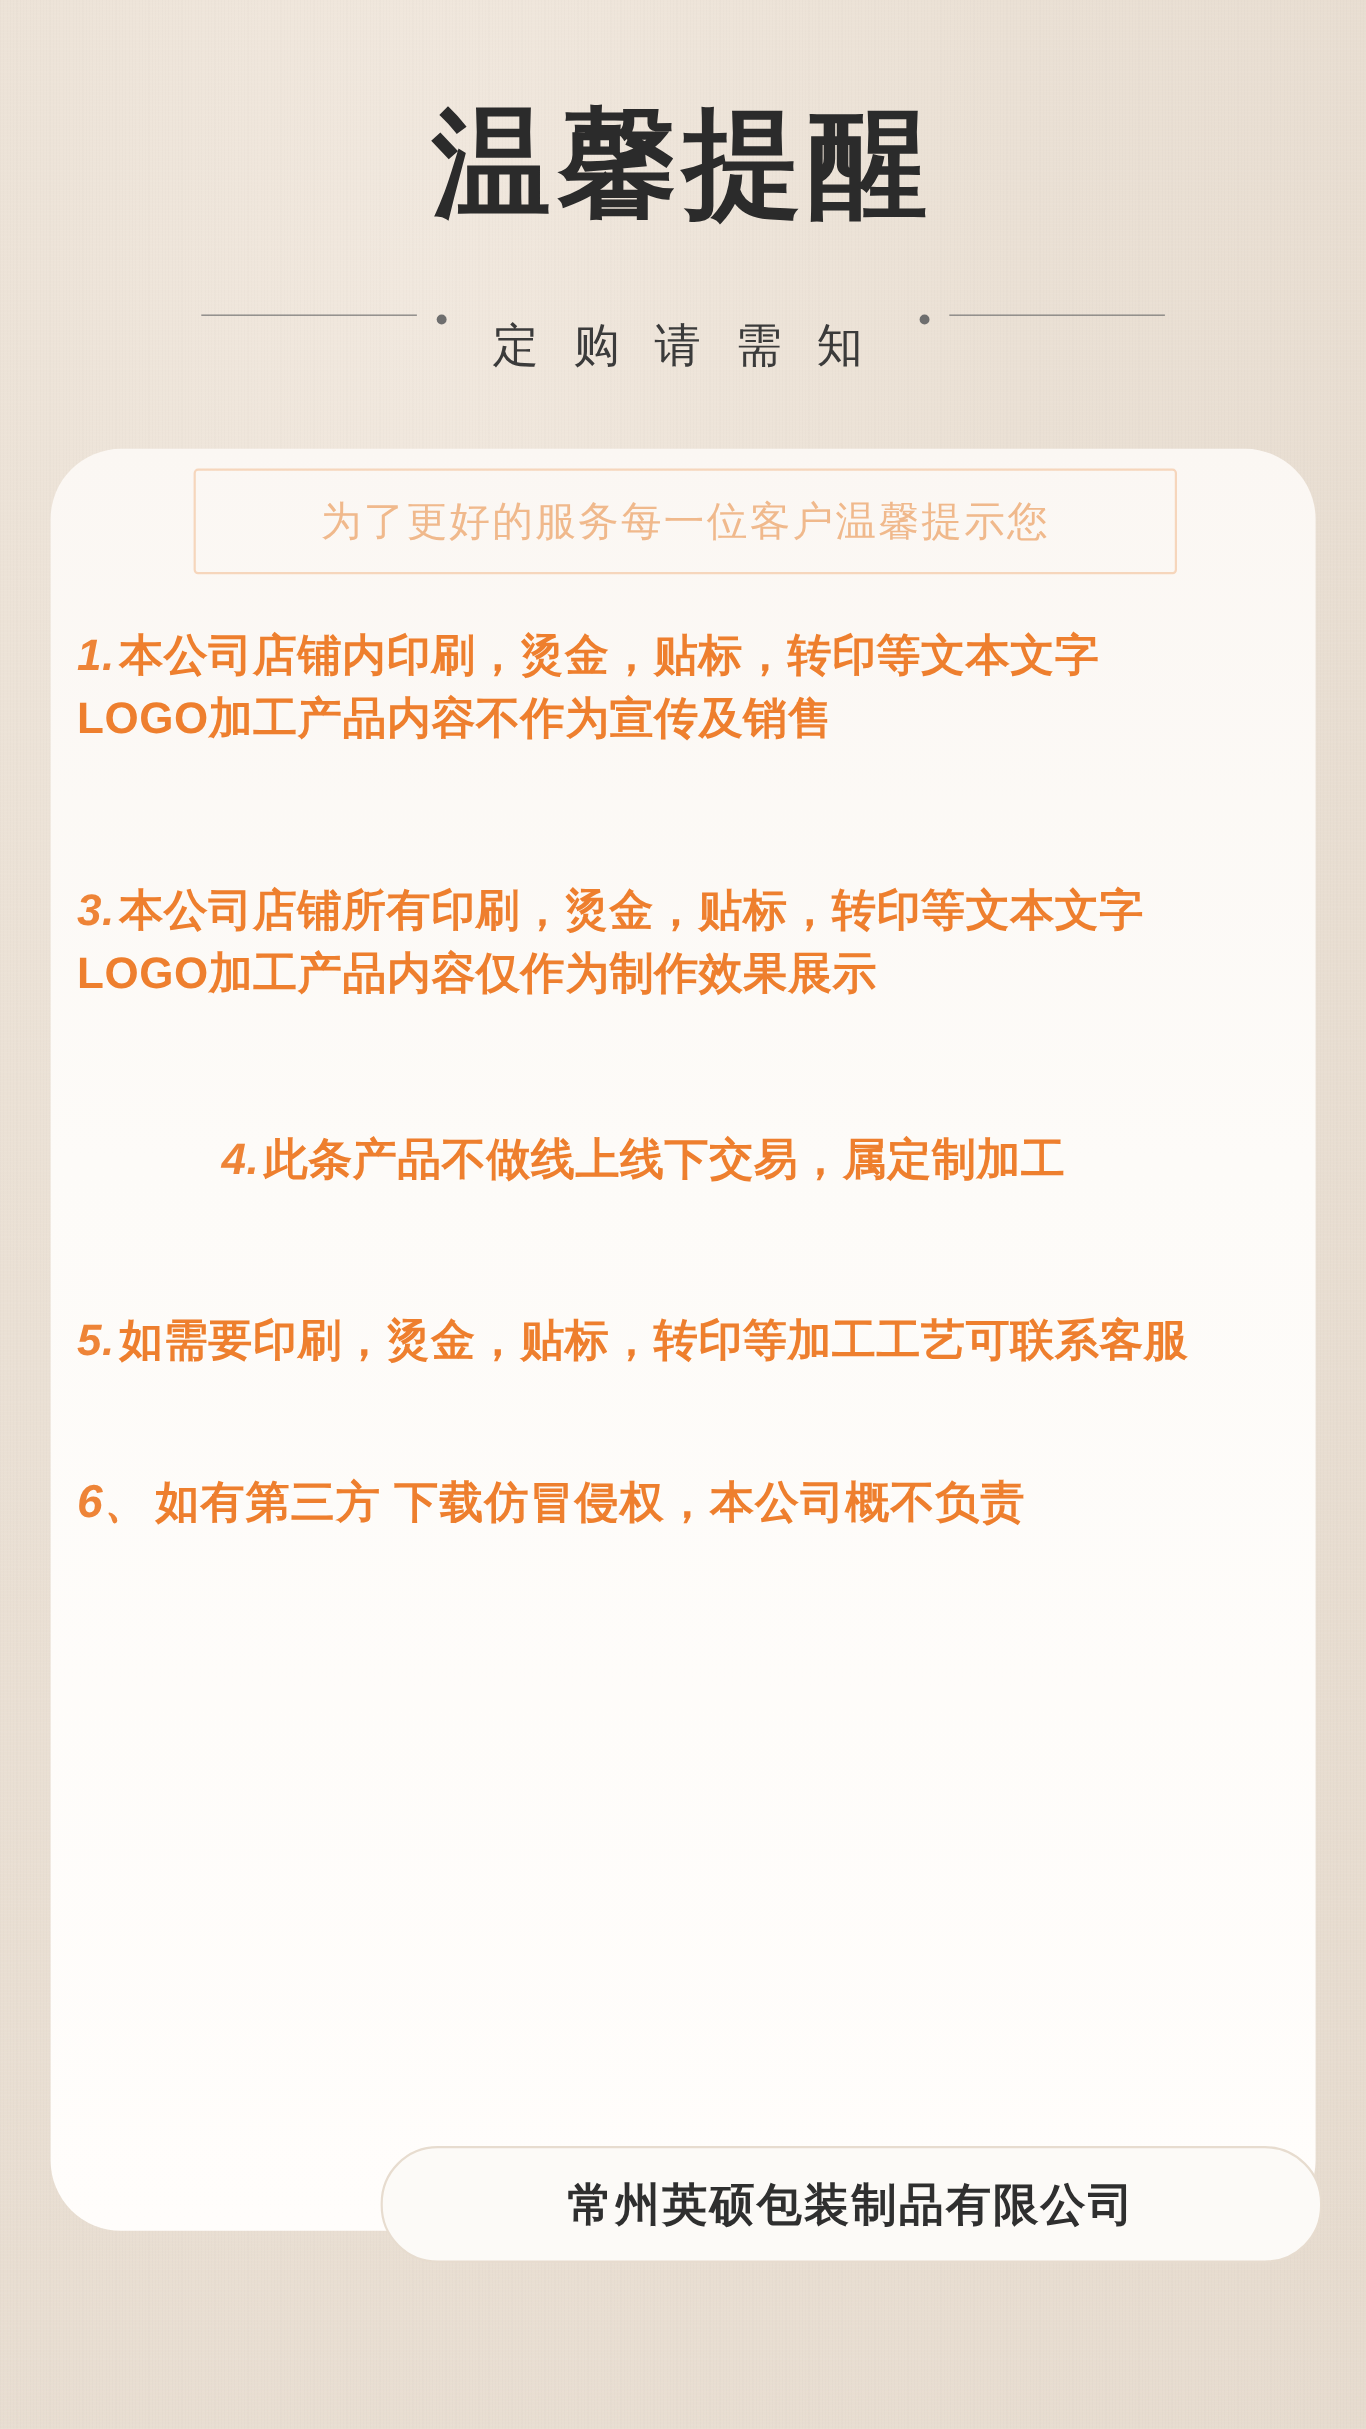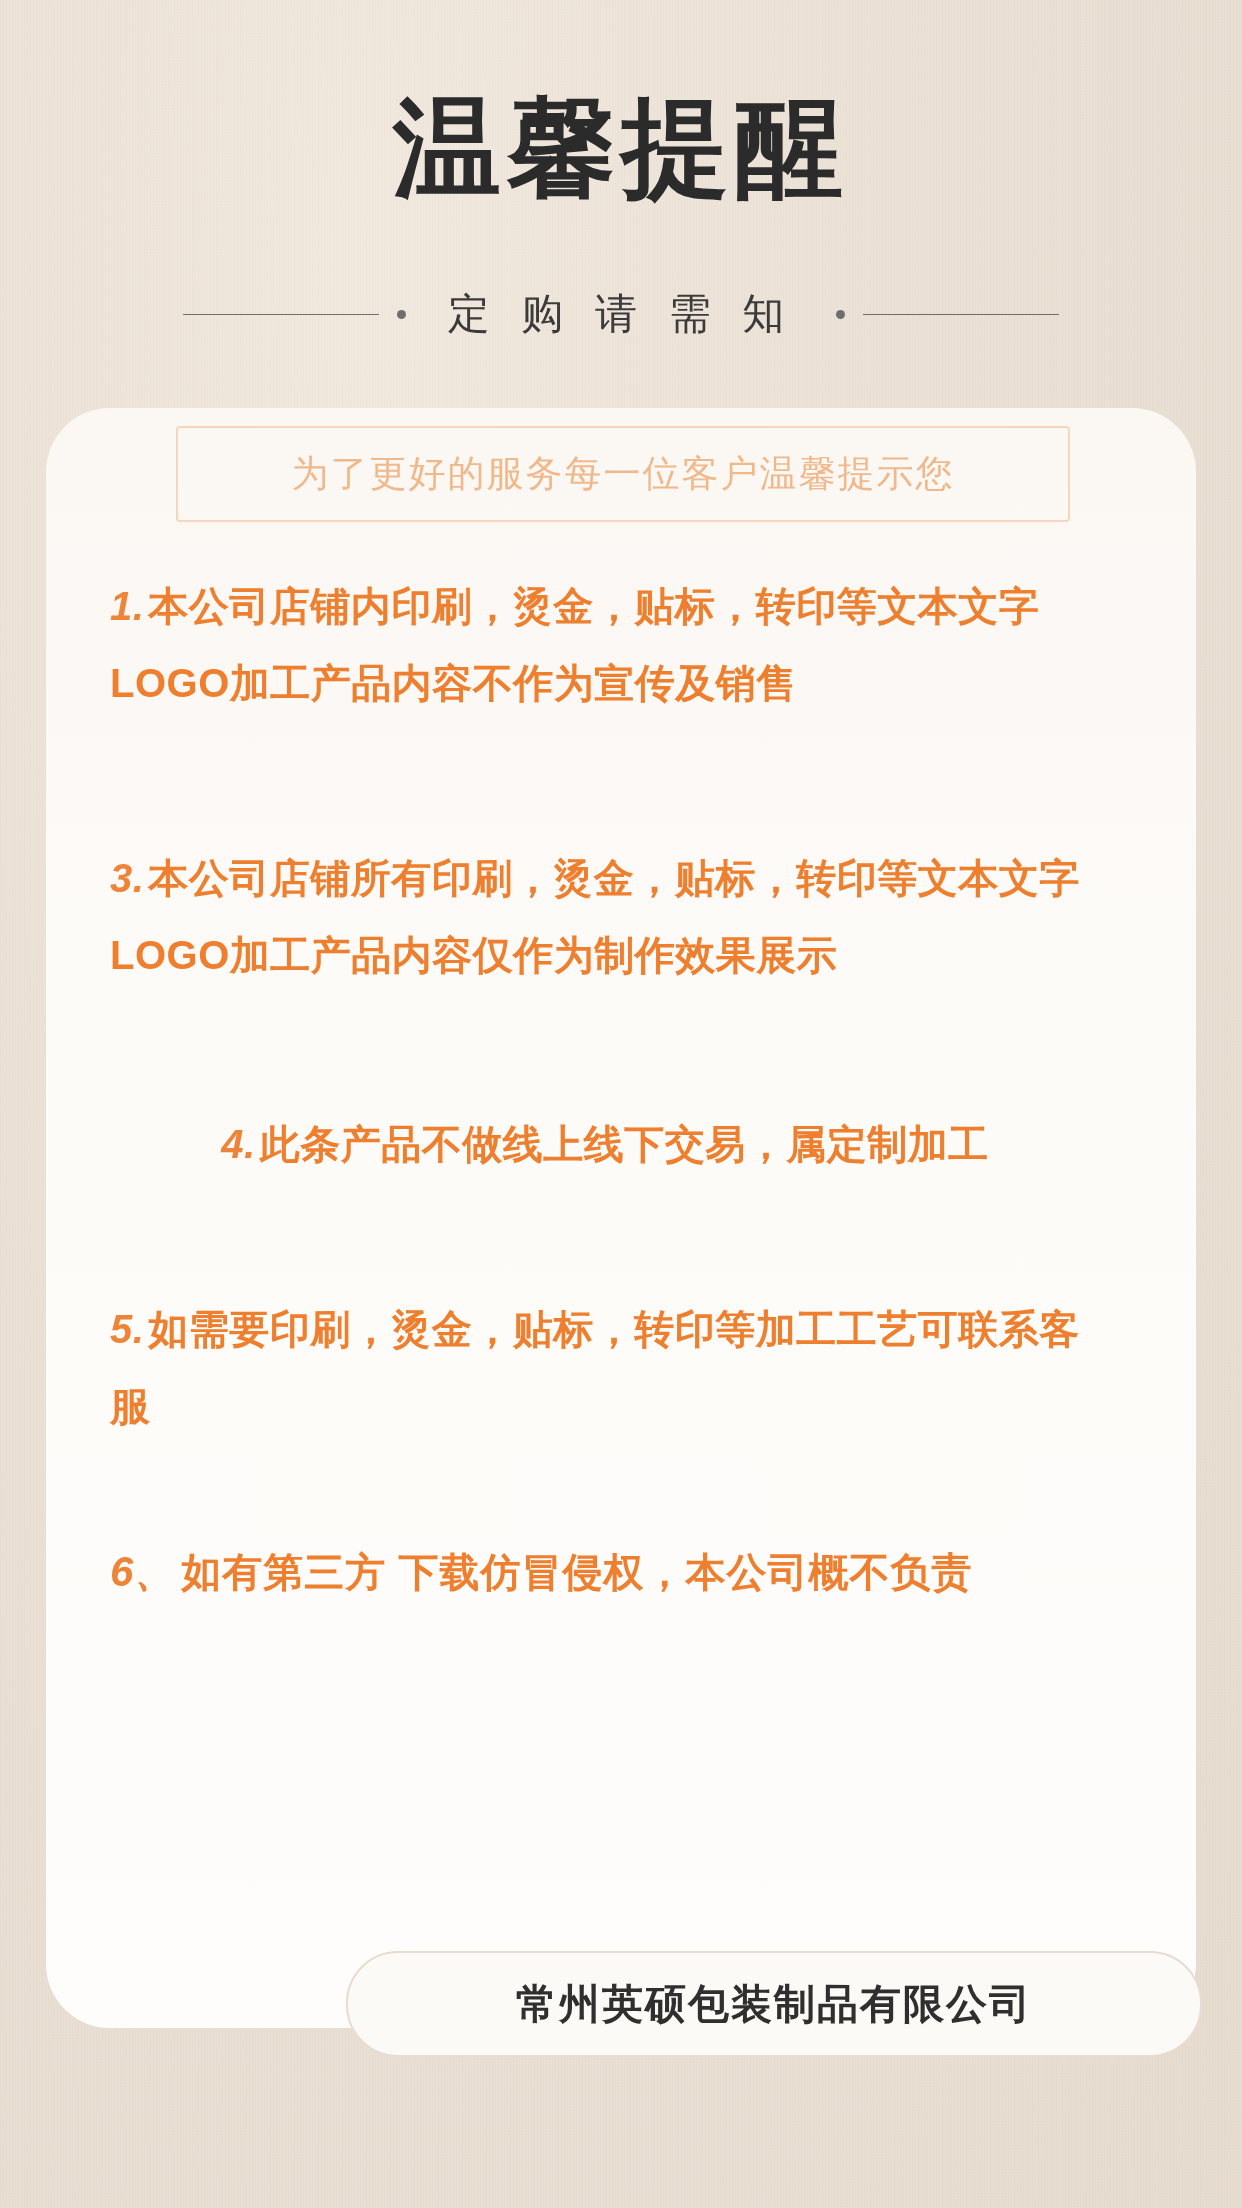--- a/index.html
+++ b/index.html
@@ -44,21 +44,21 @@
     letter-spacing: 6px;
     color: #2B2B2B;
   }
 
   .subtitle-row {
     position: absolute;
     top: 286px;
     left: 0;
     width: 1242px;
     display: flex;
-    align-items: center;
+    align-items: flex-start;
     justify-content: center;
     gap: 0px;
   }
   .sub-line {
     height: 1px;
     background: #6E6E6E;
     width: 196px;
   }
   .sub-dot {
     width: 9px;
@@ -109,23 +109,22 @@
     position: absolute;
     left: 70px;
     top: 568px;
     width: 1030px;
   }
   .item {
     display: block;
     color: #EE7F2E;
     font-weight: 700;
     font-size: 40px;
-    line-height: 77px;
+    line-height: 57px;
     letter-spacing: 0.5px;
-    margin-left: 40px;
   }
   .item .num {
     font-style: italic;
     font-weight: 700;
     padding-right: 4px;
     color: #EE8437;
   }
   .i1 { margin-top: 0px; }
   .i2 { margin-top: 110px; }
   .i3 { margin-top: 118px; }

